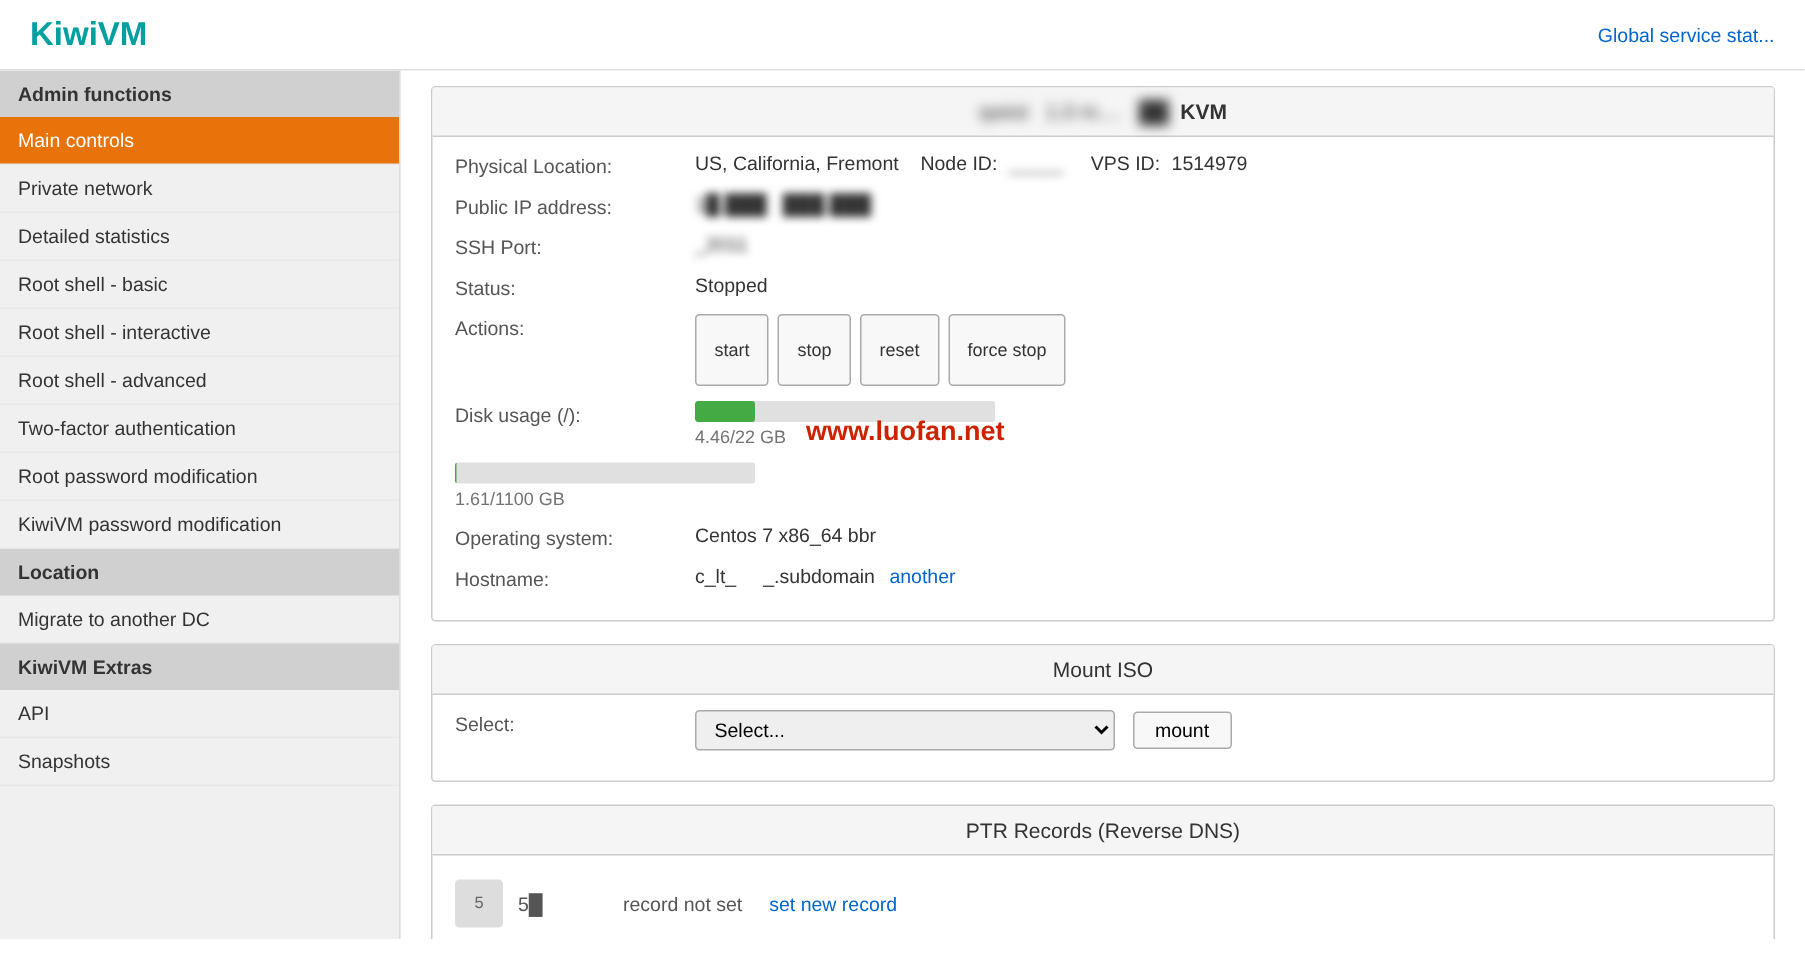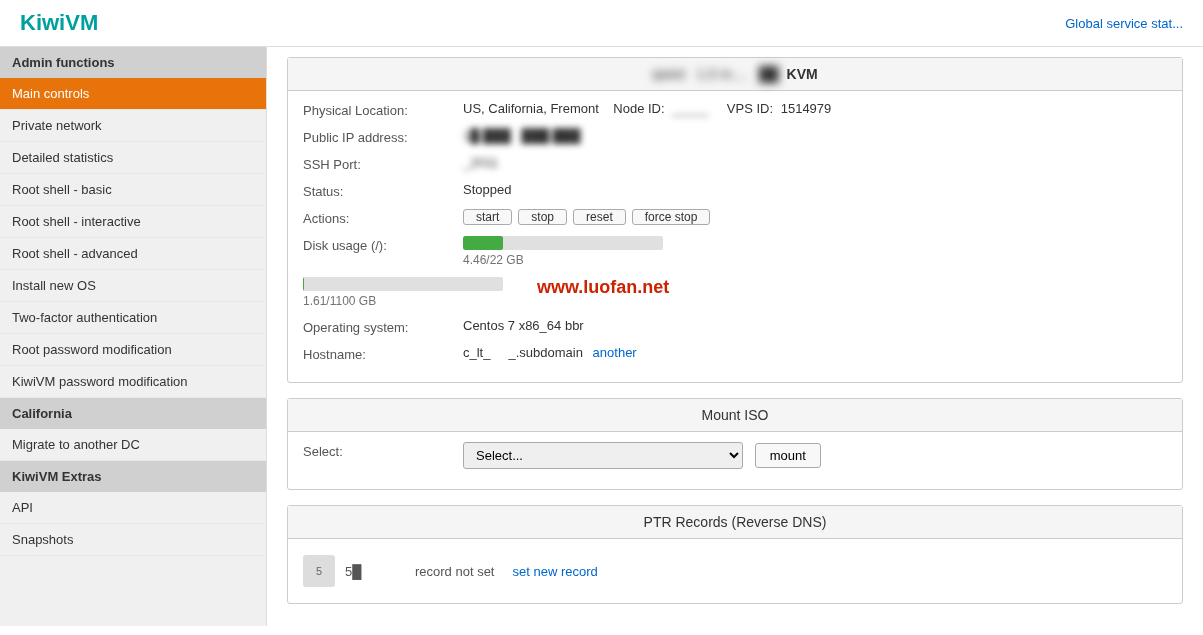--- a/index.html
+++ b/index.html
@@ -115,21 +115,21 @@
       filter: blur(3px);
       user-select: none;
     }
 
     
     .status-stopped { color: #333; font-weight: normal; text-align: center; }
 
     
     .action-buttons { display: flex; gap: 6px; flex-wrap: wrap; }
     .btn {
-      padding: 0 12px;
+      padding: 16px 12px;
       border: 1px solid #aaa;
       border-radius: 3px;
       background: #f8f8f8;
       cursor: pointer;
       font-size: 12px;
       color: #333;
     }
 
     
     .progress-bar-container {
@@ -209,26 +209,25 @@
 
   <div class="sidebar">
 
     <div class="sidebar-section-title">Admin functions</div>
     <div class="sidebar-item active">Main controls</div>
     <div class="sidebar-item">Private network</div>
     <div class="sidebar-item">Detailed statistics</div>
     <div class="sidebar-item">Root shell - basic</div>
     <div class="sidebar-item">Root shell - interactive</div>
     <div class="sidebar-item">Root shell - advanced</div>
-    <div class="sidebar-item">Install new OS</div>
     <div class="sidebar-item">Two-factor authentication</div>
     <div class="sidebar-item">Root password modification</div>
     <div class="sidebar-item">KiwiVM password modification</div>
 
-    <div class="sidebar-section-title">California</div>
+    <div class="sidebar-section-title">Location</div>
     <div class="sidebar-item">Migrate to another DC</div>
 
     <div class="sidebar-section-title">KiwiVM Extras</div>
     <div class="sidebar-item">API</div>
     <div class="sidebar-item">Snapshots</div>
   </div>
 
   <div class="main" style="position:relative;">
 
     <div class="watermark">www.luofan.net</div>

